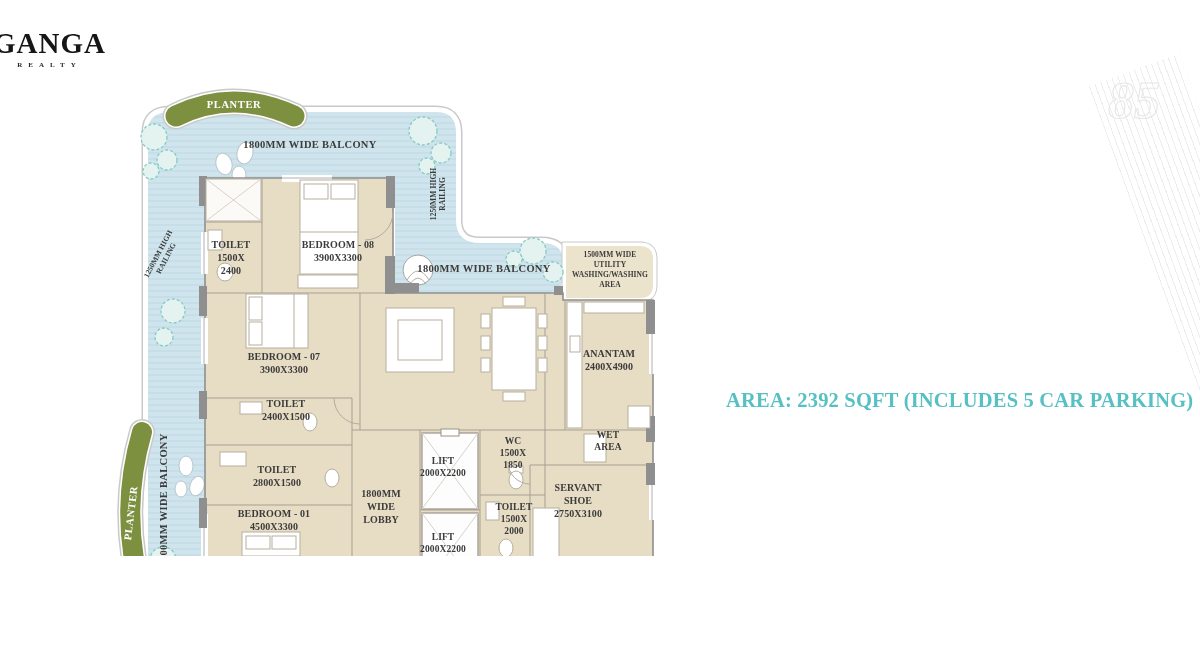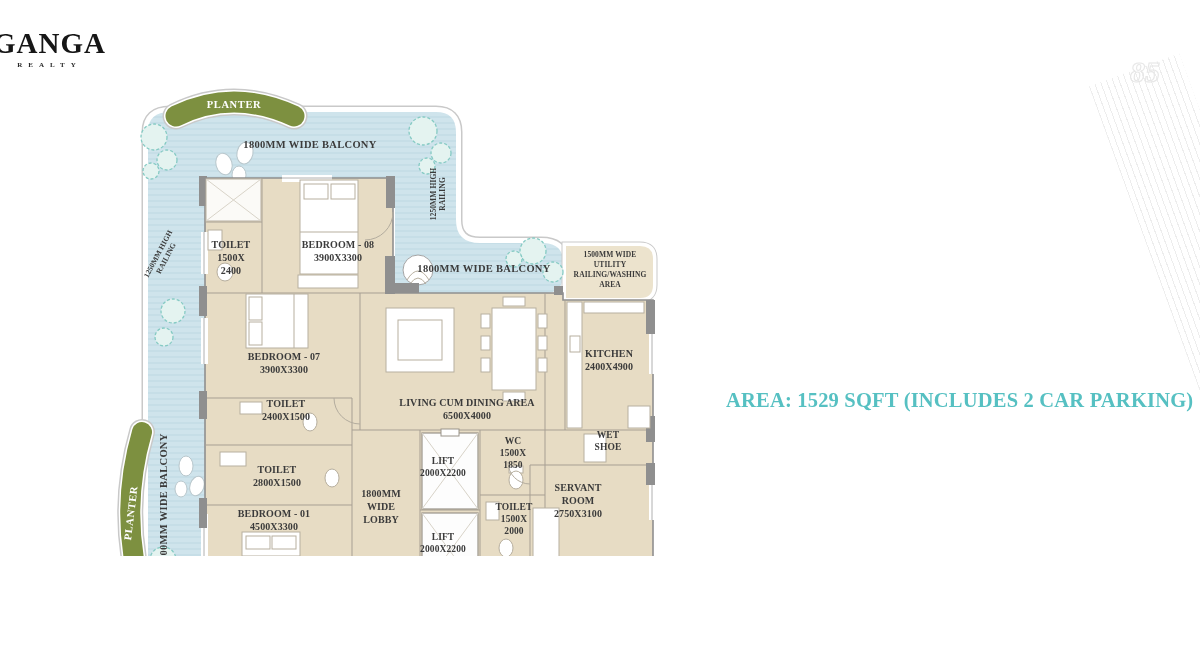--- a/index.html
+++ b/index.html
@@ -8,21 +8,21 @@
   
   .brand{position:absolute;left:-7px;top:29px;text-align:center;color:#161616;}
   .brand-name{font-size:29px;font-weight:700;letter-spacing:1px;line-height:1;}
   .brand-sub{font-size:7px;font-weight:700;letter-spacing:6px;margin-top:3px;color:#2b2b2b;}
   
   .wm-hatch{position:absolute;right:18px;top:70px;width:96px;height:560px;
             background:repeating-linear-gradient(90deg,#ededed 0 1px,transparent 1px 6px);
             transform:rotate(-20deg);transform-origin:50% 0;}
   .wm-name{position:absolute;right:8px;top:33px;font-size:27px;font-weight:700;font-style:italic;
            letter-spacing:1px;color:transparent;-webkit-text-stroke:1.1px #e2e2e2;}
-  .wm-num{position:absolute;right:40px;top:55px;font-size:30px;font-weight:700;font-style:italic;
+  .wm-num{position:absolute;right:40px;top:71px;font-size:52px;font-weight:700;font-style:italic;
           color:transparent;margin-left:28px;-webkit-text-stroke:1.1px #e7e7e7;}
   
   .plan{position:absolute;inset:0;}
   .plan-svg{position:absolute;left:0;top:0;width:1200px;height:650px;}
   .outl{fill:none;stroke:var(--outline);stroke-width:13;}
   .outw{fill:none;stroke:#ffffff;stroke-width:10;}
   .wthin{fill:none;stroke:var(--wallLight);stroke-width:1;}
   .furn{fill:#ffffff;stroke:#b7af9f;stroke-width:1;}
   .furnl{fill:none;stroke:#b7af9f;stroke-width:1;}
   .plant{fill:#e4f3f0;stroke:var(--plant);stroke-width:1.3;stroke-dasharray:3 2;}
@@ -235,52 +235,50 @@
     <div class="lbl r" style="left:162px;top:256px;transform:translate(-50%,-50%) rotate(-62deg)">1250MM HIGH
 RAILING</div>
     <div class="lbl" style="left:231px;top:258px">TOILET
 1500X
 2400</div>
     <div class="lbl" style="left:338px;top:252px">BEDROOM - 08
 3900X3300</div>
     <div class="lbl b" style="left:484px;top:269px">1800MM WIDE BALCONY</div>
     <div class="lbl u" style="left:610px;top:270px">1500MM WIDE
 UTILITY
-RAILING/WASHING
+WASHING/WASHING
 AREA</div>
     <div class="lbl" style="left:284px;top:364px">BEDROOM - 07
 3900X3300</div>
-    <div class="lbl" style="left:609px;top:361px">KITCHEN
+    <div class="lbl" style="left:609px;top:361px">ANANTAM
 2400X4900</div>
     <div class="lbl" style="left:286px;top:411px">TOILET
 2400X1500</div>
-    <div class="lbl" style="left:467px;top:410px">LIVING CUM DINING AREA
-6500X4000</div>
     <div class="lbl l" style="left:513px;top:453px">WC
 1500X
 1850</div>
     <div class="lbl l" style="left:608px;top:441px">WET
-SHOE</div>
+AREA</div>
     <div class="lbl" style="left:277px;top:477px">TOILET
 2800X1500</div>
     <div class="lbl l" style="left:443px;top:467px">LIFT
 2000X2200</div>
     <div class="lbl l" style="left:443px;top:543px">LIFT
 2000X2200</div>
     <div class="lbl" style="left:381px;top:507px">1800MM
 WIDE
 LOBBY</div>
     <div class="lbl" style="left:578px;top:501px">SERVANT
-ROOM
+SHOE
 2750X3100</div>
     <div class="lbl" style="left:274px;top:521px">BEDROOM - 01
 4500X3300</div>
     <div class="lbl l" style="left:514px;top:519px">TOILET
 1500X
 2000</div>
     <div class="lbl s" style="left:384px;top:574px">SHOE RACK</div>
     <div class="lbl b" style="left:164px;top:500px;transform:translate(-50%,-50%) rotate(-90deg)">1800MM WIDE BALCONY</div>
     <div class="lbl w" style="left:131px;top:513px;transform:translate(-50%,-50%) rotate(-83deg)">PLANTER</div>
   </div>
 
-  <div class="info-area">AREA: 1529 SQFT (INCLUDES 2 CAR PARKING)</div>
+  <div class="info-area">AREA: 2392 SQFT (INCLUDES 5 CAR PARKING)</div>
 
 </div>
 
 </body></html>

